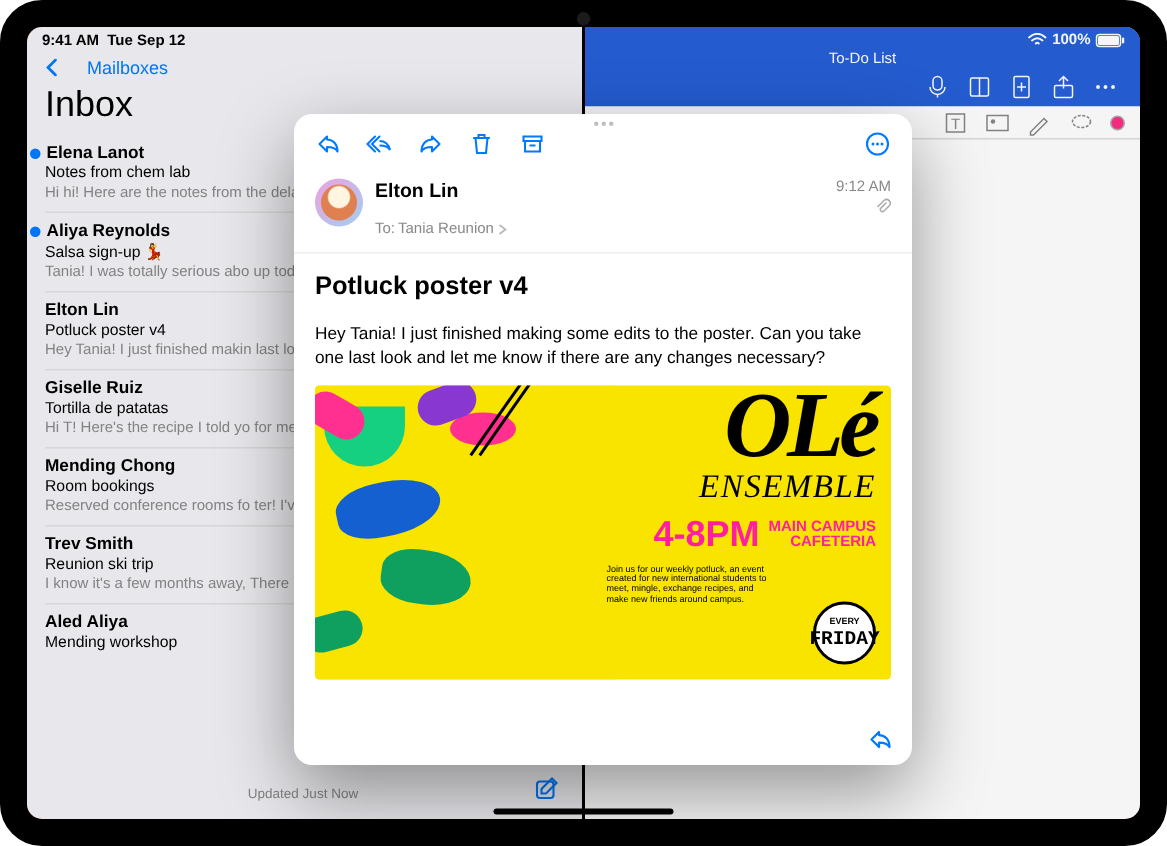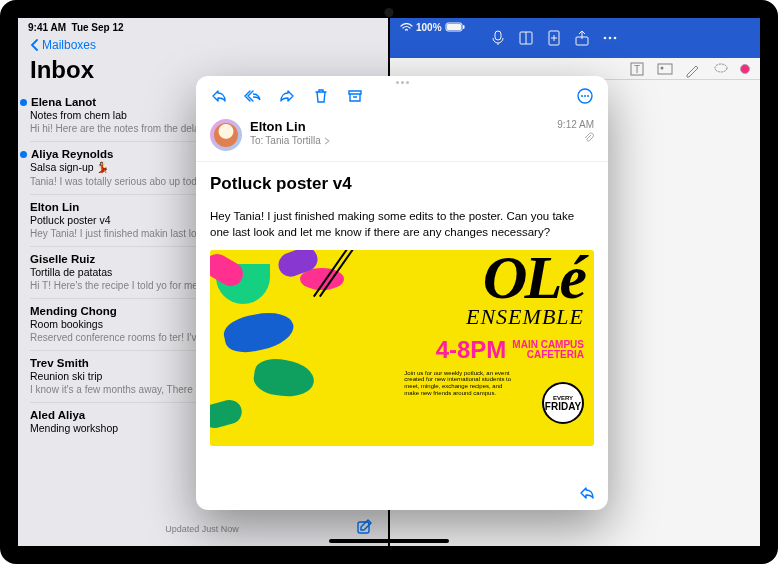--- a/index.html
+++ b/index.html
@@ -1,49 +1,49 @@
 <!DOCTYPE html>
 <html><head>
 <meta charset="utf-8">
 <style>
 *{margin:0;padding:0;box-sizing:border-box;font-family:-apple-system,BlinkMacSystemFont,sans-serif;-webkit-font-smoothing:antialiased}
 body{width:778px;height:564px;background:#fff;position:relative;overflow:hidden}
 
 
-.frame{position:absolute;inset:0;border:18px solid #000;border-radius:16px;overflow:hidden;background:#7f1d1d}
+.frame{position:absolute;inset:0;border:18px solid #000;border-radius:28px;overflow:hidden;background:#7f1d1d}
 .camera{position:absolute;top:8px;left:50%;transform:translateX(-50%);width:9px;height:9px;background:#1b1b1b;border-radius:50%;z-index:500}
 
 
 .screen{position:absolute;inset:0;display:flex}
 .left-app{flex:1;background:#f2f2f6;position:relative;overflow:hidden}
 .right-app{flex:1;background:#fff;position:relative;overflow:hidden}
 .divider{width:2px;background:#000}
 
 
 .status{height:16px;display:flex;align-items:center;justify-content:space-between;font-size:10px;padding:2px 10px 0;color:#000;font-weight:600}
 .status.right{color:#fff;background:#265fd7}
 .s-icons{display:flex;gap:3px;align-items:center}
 
 
 .mail-header{padding:4px 12px 6px}
-.back-btn{display:flex;align-items:center;font-size:12px;color:#007aff;gap:2px}
-.inbox-title{font-size:24px;font-weight:700;color:#000;margin-top:4px}
+.back-btn{display:flex;align-items:center;font-size:12px;color:#007aff;gap:18px}
+.inbox-title{font-size:24px;font-weight:400;color:#000;margin-top:4px}
 .mail-list{padding:0 12px}
 .mail-item{padding:6px 0;border-top:1px solid #e0e0e0}
 .mail-item:first-child{border-top:none}
 .mail-sender{font-size:11.5px;font-weight:600;color:#000;display:flex;align-items:center;gap:4px}
 .dot{width:7px;height:7px;background:#007aff;border-radius:50%;flex-shrink:0;margin-left:-10px}
 .mail-subject{font-size:10.5px;color:#000;margin-top:1px}
 .mail-preview{font-size:10px;color:#888;margin-top:1px;line-height:1.3;max-height:26px;overflow:hidden}
 .mail-foot{position:absolute;bottom:6px;left:0;right:0;display:flex;justify-content:space-between;align-items:center;padding:0 14px}
 .updated{font-size:9px;color:#888;text-align:center;flex:1}
 .compose{color:#007aff}
 
 
-.notes-top{background:#265fd7;height:40px;display:flex;flex-direction:row}
+.notes-top{background:#265fd7;height:53px;display:flex;flex-direction:column}
 .notes-title{color:#fff;font-size:10px;text-align:center;padding-top:1px}
 .notes-tools{display:flex;justify-content:flex-end;gap:10px;padding:4px 14px;align-items:center}
 .notes-tools svg,.notes-tools span{color:#fff}
 .tool-row2{height:22px;background:#fff;border-bottom:1px solid #ddd;display:flex;justify-content:flex-end;gap:10px;padding:0 10px;align-items:center}
 .pen-dot{width:10px;height:10px;border-radius:50%;background:#ff2d86;border:1px solid #aaa}
 .hand-canvas{padding:6px 8px;position:relative}
 .hw{font-family:'Comic Sans MS','Marker Felt',cursive;font-weight:700;line-height:1.05;letter-spacing:-0.5px}
 .hw-xl{font-size:34px}
 .hw-l{font-size:22px}
 .hw-m{font-size:14px}
@@ -65,51 +65,51 @@
 .done{color:#007aff;font-size:14px;cursor:pointer}
 .ico{width:18px;height:18px;display:flex;align-items:center;justify-content:center;cursor:pointer}
 .ico svg{width:18px;height:18px}
 .chev{color:#c0c0c0}
 .chev.active{color:#007aff}
 .msg-head{padding:6px 14px 10px;border-bottom:1px solid #eee;display:flex;gap:8px}
 .avatar{width:32px;height:32px;border-radius:50%;background:linear-gradient(135deg,#f0a0e0,#a0d0f0);flex-shrink:0;position:relative;overflow:hidden}
 .avatar::after{content:"";position:absolute;inset:4px;border-radius:50%;background:radial-gradient(circle at 50% 35%,#fff5e0 35%,#e08050 40%)}
 .msg-head-text{flex:1}
 .from{font-size:13px;font-weight:600}
-.to{font-size:10px;color:#888;margin-top:1px;display:flex;align-items:center;gap:2px}
+.to{font-size:10px;color:#888;margin-top:13px;display:flex;align-items:center;gap:2px}
 .to-name{color:#888}
 .time{font-size:10px;color:#888;text-align:right}
 .clip{color:#aaa;font-size:10px;margin-top:2px}
 .msg-body{padding:12px 14px;overflow:hidden;flex:1}
 .subj{font-size:17px;font-weight:700;margin-bottom:14px}
 .body-text{font-size:11.5px;line-height:1.4;margin-bottom:10px}
 .poster{width:100%;height:196px;border-radius:3px;position:relative;overflow:hidden;background:#f9e400}
 .poster-left{position:absolute;left:0;top:0;bottom:0;width:52%;background:#f9e400}
 .fish{position:absolute;width:70px;height:36px;background:#1560d0;border-radius:40% 50% 50% 40%;transform:rotate(-12deg)}
 .fish1{left:14px;top:64px}
 .fish2{left:44px;top:110px;background:#0fa060;transform:rotate(8deg);width:60px}
 .bowl{position:absolute;left:6px;top:14px;width:54px;height:40px;background:#14d080;border-radius:0 0 30px 30px}
 .bowl2{position:absolute;left:90px;top:18px;width:44px;height:22px;background:#ff3090;border-radius:50%}
 .hand{position:absolute;width:40px;height:24px;background:#ff3090;border-radius:12px}
 .hand1{left:-6px;top:8px;transform:rotate(30deg)}
 .hand2{right:46%;top:0;background:#8838d0;transform:rotate(-20deg)}
 .hand3{left:-8px;bottom:20px;background:#0fa060;transform:rotate(-15deg)}
 .chops{position:absolute;width:2px;height:60px;background:#000;transform:rotate(35deg)}
 .c1{left:120px;top:-8px}
 .c2{left:126px;top:-8px}
-.poster-right{position:absolute;right:0;top:0;bottom:12px;width:52%;padding:6px 10px;text-align:right}
+.poster-right{position:absolute;right:0;top:0;bottom:0;width:52%;padding:6px 10px;text-align:right}
 .ole{font-family:'Brush Script MT',cursive;font-size:62px;font-weight:700;color:#000;line-height:0.7;letter-spacing:-3px;font-style:italic}
 .ens{font-family:'Brush Script MT',cursive;font-size:22px;color:#000;font-style:italic;letter-spacing:1px;margin-top:4px}
 .time-loc{display:flex;gap:6px;align-items:center;justify-content:flex-end;margin-top:6px}
 .forty{color:#ff1fa0;font-size:24px;font-weight:800;font-family:Impact,sans-serif}
 .campus{color:#ff1fa0;font-size:10px;font-weight:800;line-height:0.95}
 .desc{font-size:6px;color:#000;text-align:left;margin-top:6px;width:110px;line-height:1.15}
 .friday{position:absolute;right:10px;bottom:10px;width:42px;height:42px;border:2px solid #000;border-radius:50%;display:flex;flex-direction:column;align-items:center;justify-content:center;background:#fff}
 .friday-t{font-size:6px;font-weight:600}
-.friday-b{font-size:10px;font-weight:800;font-family:Liberation Sans, sans-serif}
+.friday-b{font-size:13px;font-weight:800;font-family:Liberation Mono, monospace}
 .reply-float{position:absolute;right:12px;bottom:8px;color:#007aff;cursor:pointer}
 
 
 .dim{position:absolute;inset:0;background:rgba(0,0,0,0.04);z-index:50}
 .home-ind{position:absolute;bottom:3px;left:50%;transform:translateX(-50%);width:120px;height:4px;background:#000;border-radius:3px;z-index:200}
 </style>
 </head>
 <body>
 
 <div class="camera"></div>
@@ -208,20 +208,21 @@
                 <path d="M1 3q5.5-5 11 0M3 5q3.5-3 7 0M5.5 7q1-1 2 0" stroke="#fff" fill="none" stroke-width="1.2" stroke-linecap="round"></path>
               </svg>
           <span>100%</span>
           <svg width="20" height="10" viewBox="0 0 20 10">
                 <rect x="1" y="1" width="16" height="8" rx="2" stroke="#fff" fill="none"></rect>
                 <rect x="2" y="2" width="14" height="6" rx="1" fill="#fff"></rect>
                 <rect x="18" y="3" width="1.5" height="4" rx="0.7" fill="#fff"></rect>
               </svg>
         </div>
       </div>
+      <div class="notes-title">To-Do List</div>
       <div class="notes-tools">
         <span class="ico">
               <svg viewBox="0 0 18 18">
                 <rect x="6" y="2" width="6" height="9" rx="3" stroke="#fff" fill="none"></rect>
                 <path d="M4 9a5 5 0 0010 0M9 14v2" stroke="#fff" fill="none"></path>
               </svg>
             </span>
         <span class="ico">
               <svg viewBox="0 0 18 18">
                 <rect x="3" y="3" width="12" height="12" rx="1" stroke="#fff" fill="none"></rect>
@@ -343,21 +344,21 @@
             </svg>
           </span>
     </div>
   </div>
   <div class="msg-head">
     <div class="avatar"></div>
     <div class="msg-head-text">
       <div class="from">Elton Lin</div>
       <div class="to">
         <span>To:</span>
-        <span class="to-name">Tania Tortilla</span>
+        <span class="to-name">Tania Reunion</span>
         <svg width="8" height="8" viewBox="0 0 8 8">
               <path d="M2 1l4 3-4 3" stroke="#bbb" fill="none" stroke-width="1.2"></path>
             </svg>
       </div>
     </div>
     <div>
       <div class="time">9:12 AM</div>
       <div class="clip" style="text-align:right">
         <svg width="11" height="11" viewBox="0 0 11 11">
               <path d="M8 3L4 7a1.5 1.5 0 002 2l4-4a2.5 2.5 0 00-3.5-3.5L2 6" stroke="#aaa" fill="none" stroke-width="1"></path>

